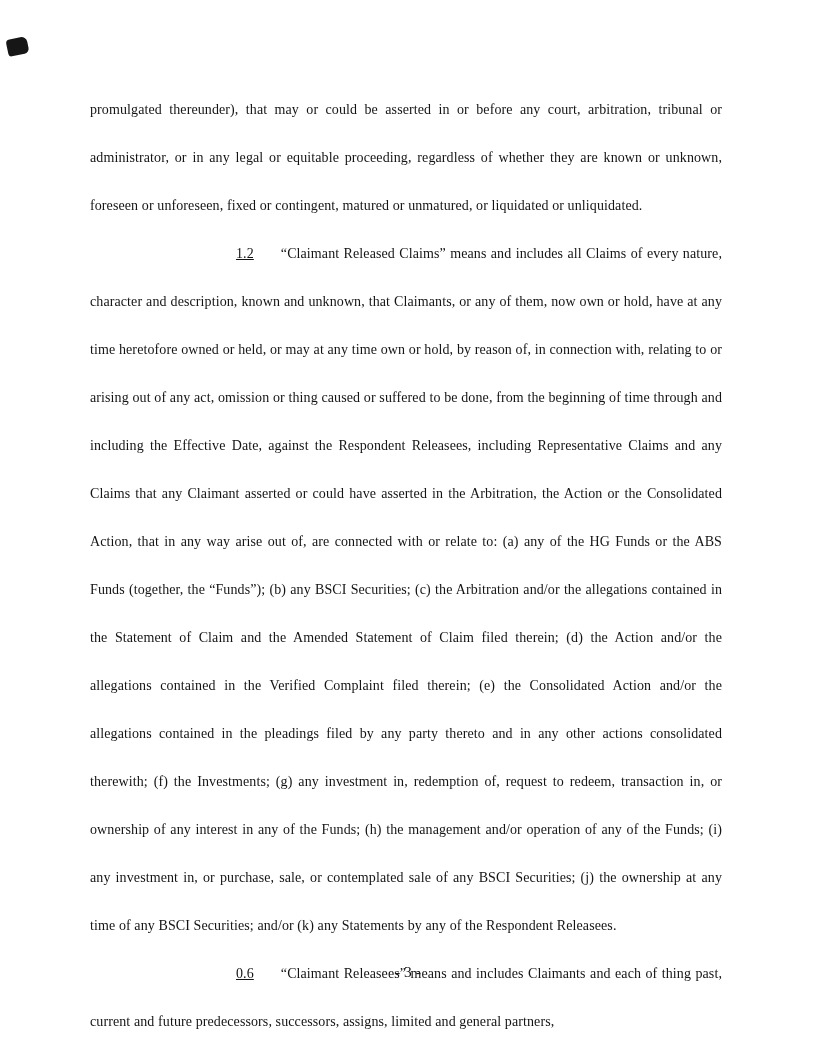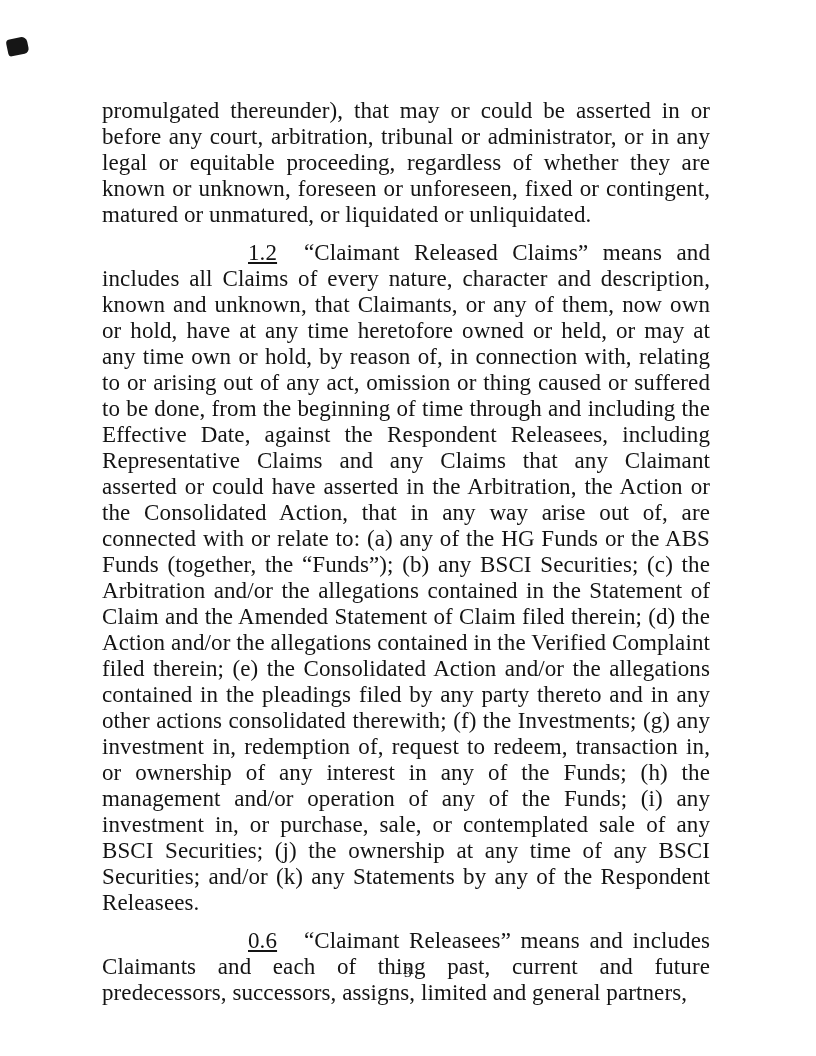--- a/index.html
+++ b/index.html
@@ -26,23 +26,23 @@
       border-radius: 4px 6px 5px 3px;
       transform: rotate(-12deg);
     }
     .content {
       position: absolute;
       left: 90px;
       top: 86px;
       width: 632px;
     }
     p.body-para {
-      margin: 12px;
-      font-size: 23px;
-      line-height: 26px;
+      margin: 0;
+      font-size: 14px;
+      line-height: 48px;
       text-align: justify;
       letter-spacing: 0.1px;
     }
     p.numbered {
       text-indent: 146px;
     }
     .para-num {
       display: inline;
       text-decoration: underline;
     }

